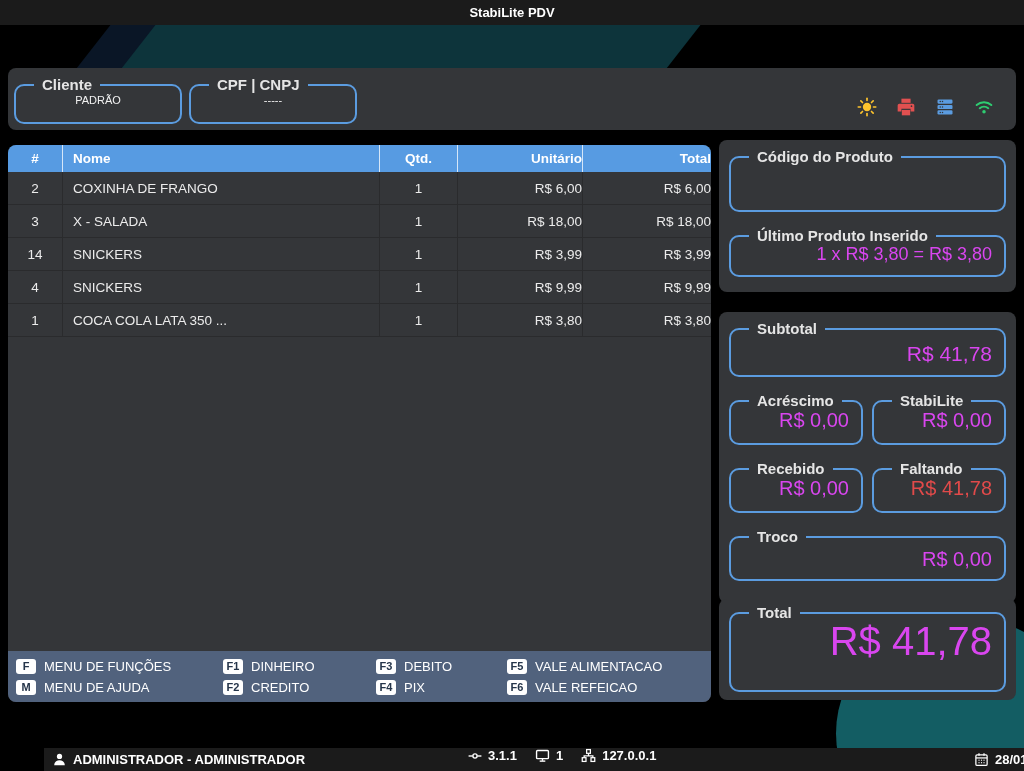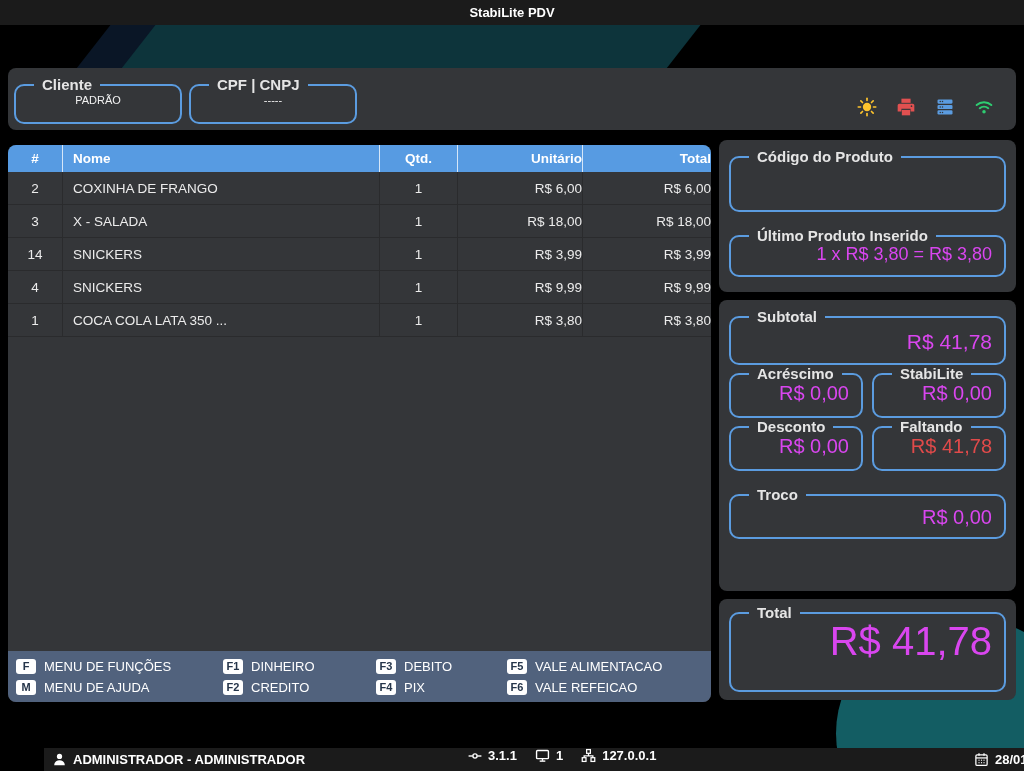--- a/index.html
+++ b/index.html
@@ -63,34 +63,34 @@
     align-content:center; padding-left:8px; align-items:center; }
   .fitem { display:flex; align-items:center; font-size:13px; color:#fff; }
   .fkey { background:#fff; color:#25354a; font-weight:bold; font-size:11px;
     border-radius:3px; padding:1px 3px; min-width:20px; text-align:center; margin-right:8px;
     line-height:13px; display:inline-block; }
 
   
   .rpanel { position:absolute; left:719px; width:297px; background: var(--panel-bg, #343639);
     border-radius:8px; z-index:1; padding:8px 10px; }
   #panel-product { top:140px; height:152px; }
-  #panel-totals  { top:300px; height:291px; }
+  #panel-totals  { top:312px; height:291px; }
   #panel-total   { top:599px; height:101px; padding-top:5px; }
 
   .fs-block { width:100%; }
   .fs-codigo { height:64px; }
   .codigo-input { width:100%; height:26px; background:transparent; border:none; outline:none;
     color:#fff; font-size:20px; font-family:inherit; }
   .fs-ultimo { height:50px; margin-top:15px; }
   .fs-ultimo .fs-value { font-size:18px; }
 
   .fs-value { text-align:right; color:#d946ef; padding-right:2px; }
   .fs-subtotal { height:57px; }
   .fs-subtotal .fs-value { font-size:21px; margin-top:5px; }
-  .half-row { display:flex; gap:9px; }
+  .half-row { display:flex; gap:9px; margin-top:15px; }
   .fs-half { width:134px; height:53px; }
   .fs-half .fs-value { font-size:20px; }
   .fs-troco { height:53px; margin-top:15px; }
   .fs-troco .fs-value { font-size:20px; margin-top:3px; }
   .red { color: var(--alert-red, #e04a4a) !important; }
 
   .fs-total { height:88px; }
   .fs-total legend { font-size:27px; padding:0 9px; margin-left:6px; }
   .fs-total .fs-value { font-size:40px; line-height:44px; margin-top:-2px; }
 
@@ -278,21 +278,21 @@
       <legend>Acréscimo</legend>
       <div class="fs-value">R$ 0,00</div>
     </fieldset>
     <fieldset class="fs fs-half">
       <legend>StabiLite</legend>
       <div class="fs-value">R$ 0,00</div>
     </fieldset>
   </div>
   <div class="half-row">
     <fieldset class="fs fs-half">
-      <legend>Desconto</legend>
+      <legend>Recebido</legend>
       <div class="fs-value">R$ 0,00</div>
     </fieldset>
     <fieldset class="fs fs-half">
       <legend>Faltando</legend>
       <div class="fs-value red">R$ 41,78</div>
     </fieldset>
   </div>
   <fieldset class="fs fs-block fs-troco">
     <legend>Troco</legend>
     <div class="fs-value">R$ 0,00</div>

